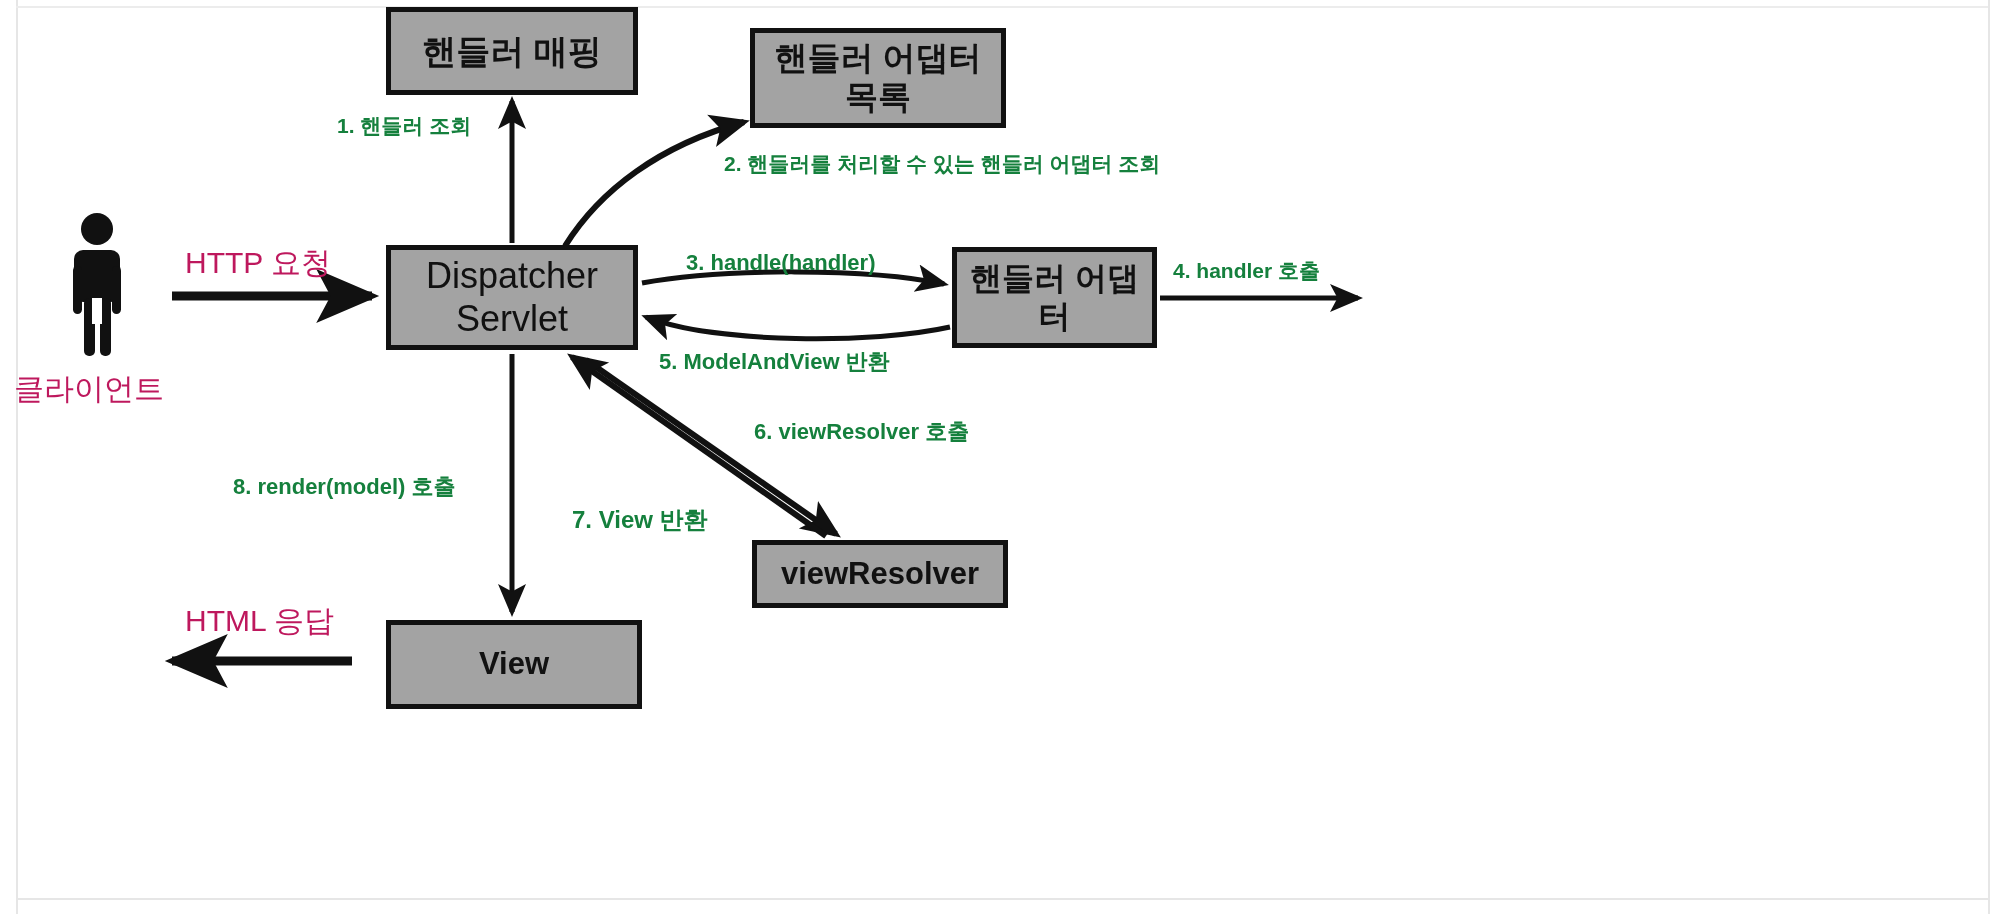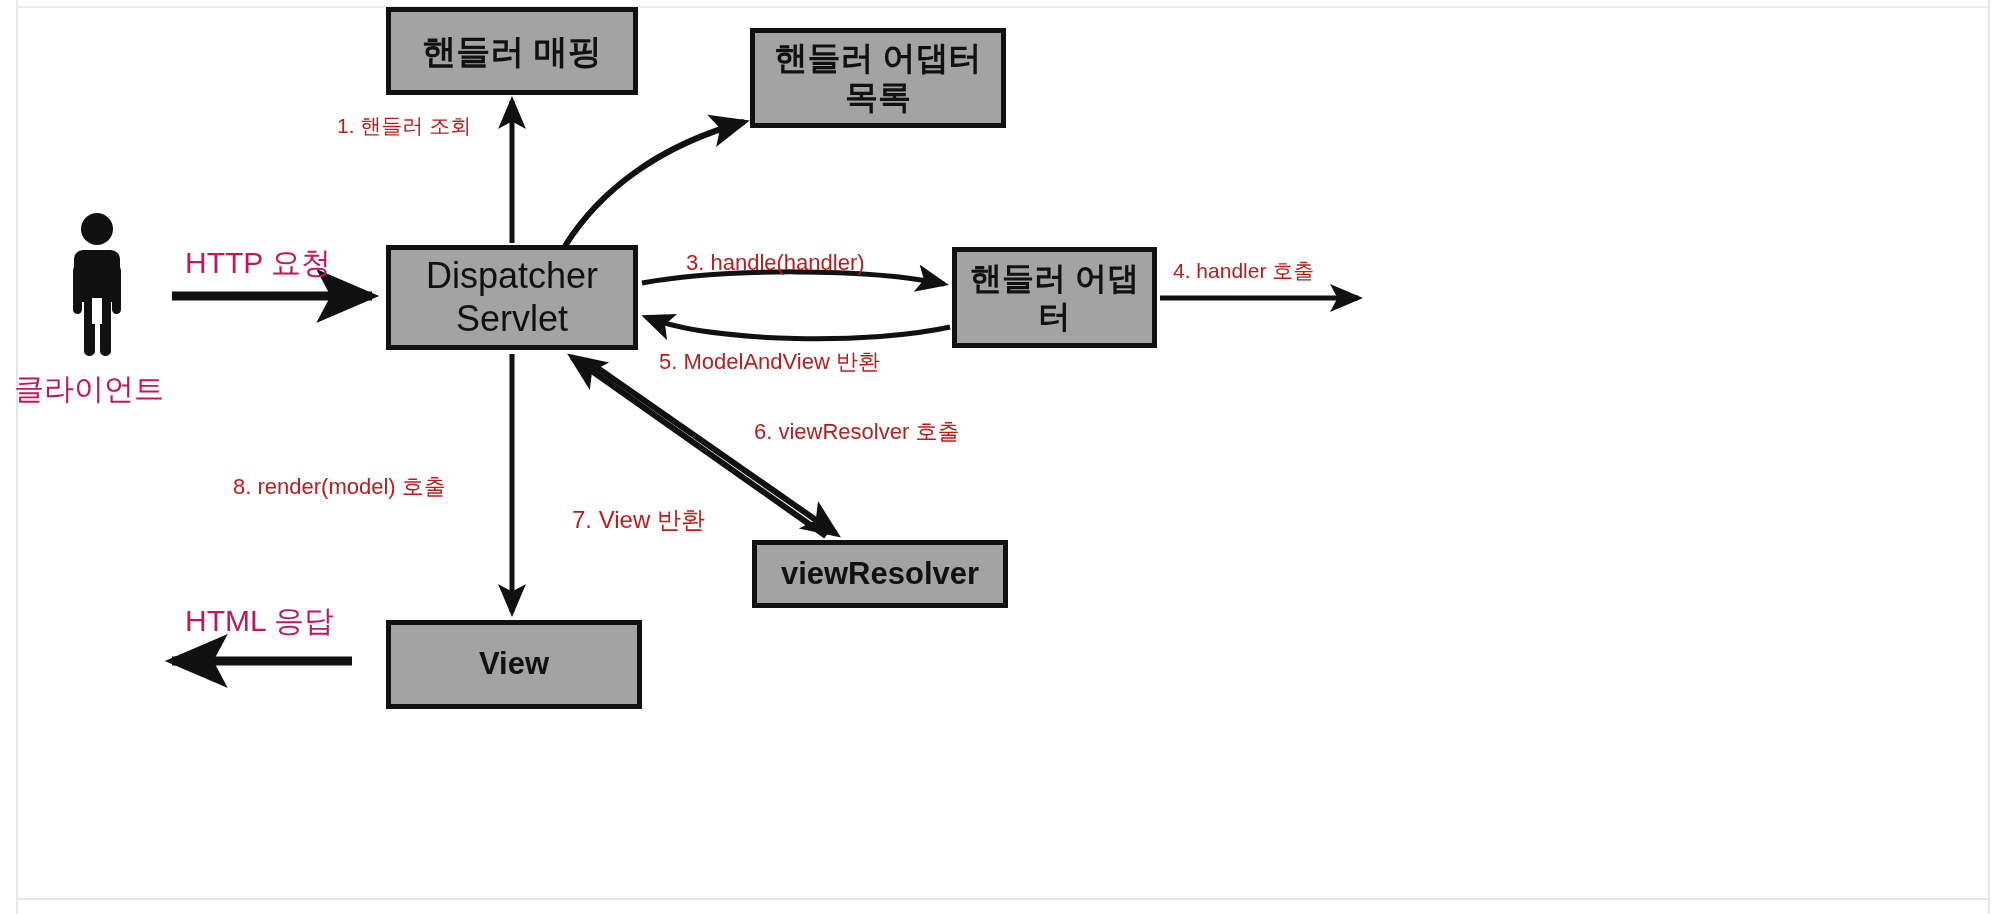--- a/index.html
+++ b/index.html
@@ -57,22 +57,22 @@
   .n-adapter-list   { left: 750px; top: 28px; width: 256px; height: 100px; font-size: 33px; font-weight: 700; }
   .n-dispatcher     { left: 386px; top: 245px; width: 252px; height: 105px; font-size: 36px; font-weight: 400; }
   .n-handler-adapter{ left: 952px; top: 247px; width: 205px; height: 101px; font-size: 32px; font-weight: 700; }
   .n-controller     { left: 1366px; top: 247px; width: 190px; height: 107px; font-size: 30px; font-weight: 700; }
   .n-view-resolver  { left: 752px; top: 540px; width: 256px; height: 68px; font-size: 31px; font-weight: 700; }
   .n-view           { left: 386px; top: 620px; width: 256px; height: 89px; font-size: 31px; font-weight: 700; }
 
   
   .lbl {
     position: absolute;
-    color: #b91c1c;
-    font-weight: 400;
+    color: #15803d;
+    font-weight: 700;
     white-space: nowrap;
     z-index: 5;
   }
   .lbl-light {
     position: absolute;
     color: #be185d;
     font-weight: 400;
     white-space: nowrap;
     z-index: 5;
   }
@@ -185,20 +185,21 @@
   <div class="node n-view-resolver">
     <span class="node-label">viewResolver</span>
   </div>
 
   <div class="lbl-light l-http-req">HTTP 요청</div>
 
   <div class="lbl-light l-http-res">HTML 응답</div>
 
   <div class="lbl l-step1">1. 핸들러 조회</div>
 
+  <div class="lbl l-step2">2. 핸들러를 처리할 수 있는 핸들러 어댑터 조회</div>
 
   <div class="lbl l-step3">3. handle(handler)</div>
 
   <div class="lbl l-step4">4. handler 호출</div>
 
   <div class="lbl l-step5">5. ModelAndView 반환</div>
 
   <div class="lbl l-step6">6. viewResolver 호출</div>
 
   <div class="lbl l-step7">7. View 반환</div>

